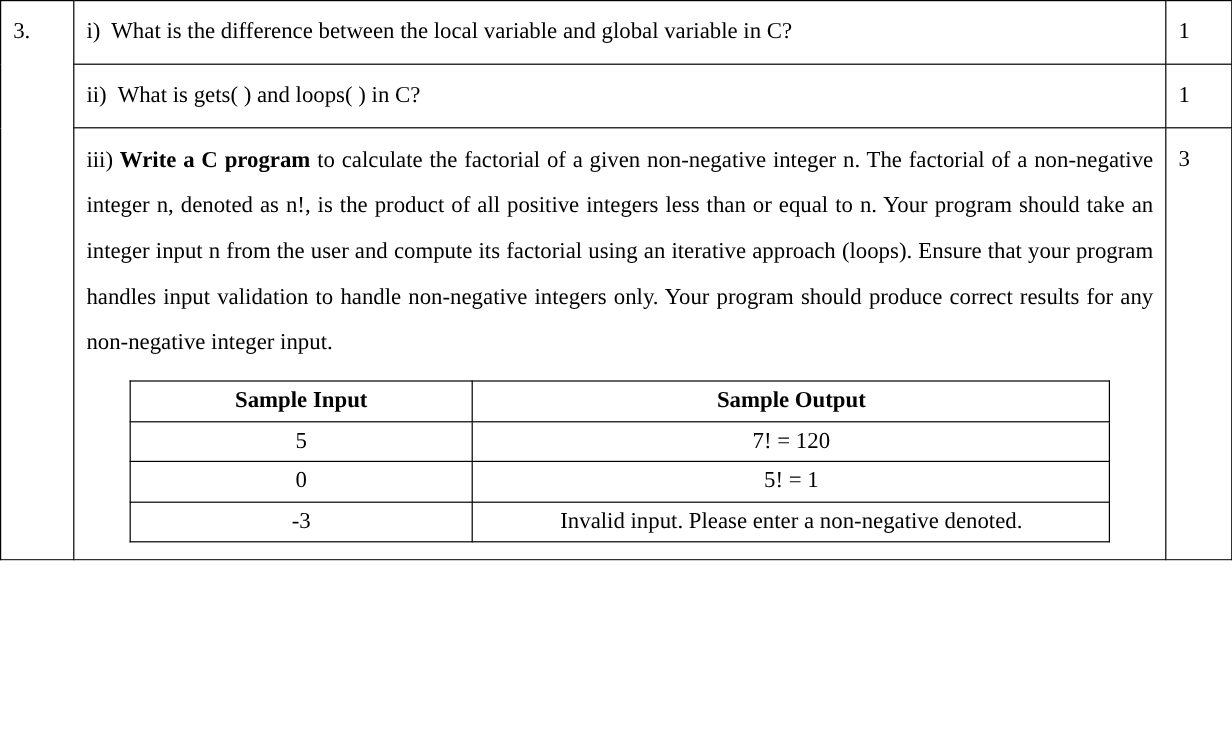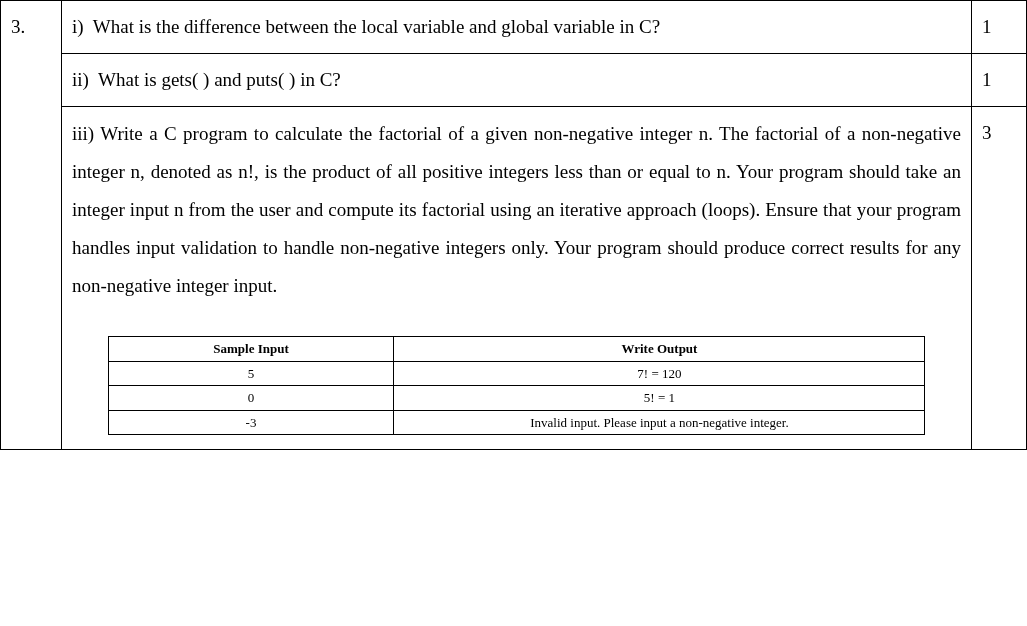--- a/index.html
+++ b/index.html
@@ -38,27 +38,27 @@
     line-height: 1.4;
   }
   .q-line {
     line-height: 1.9;
     margin-top: 37px;
   }
   .justify {
     text-align: justify;
     line-height: 2.0;
   }
-  .bold { font-weight: normal; }
+  .bold { font-weight: bold; }
 
   table.sample {
     border-collapse: collapse;
     width: 92%;
-    margin: 31px auto 6px auto;
-    font-size: 13px;
+    margin: 12px auto 6px auto;
+    font-size: 19px;
   }
   table.sample th, table.sample td {
     border: 1px solid #000;
     padding: 2px 8px;
     text-align: center;
     line-height: 1.5;
     font-weight: normal;
   }
   table.sample th {
     font-weight: bold;
@@ -76,52 +76,52 @@
     <td class="qnum" rowspan="3"><span>3.</span></td>
     <td class="q-line">
       <span>i)</span>&nbsp;
       <span>What is the difference between the local variable and global variable in C?</span>
     </td>
     <td class="marks">1</td>
   </tr>
   <tr>
     <td class="q-line">
       <span>ii)</span>&nbsp;
-      <span>What is gets( ) and puts( ) in C?</span>
+      <span>What is gets( ) and loops( ) in C?</span>
     </td>
     <td class="marks">1</td>
   </tr>
   <tr>
     <td>
       <div class="justify">
         <span>iii)</span>
         <span class="bold">Write a C program</span><span> to calculate the factorial of a given non-negative integer n. The factorial of a non-negative integer n, denoted as n!, is the product of all positive integers less than or equal to n. Your program should take an integer input n from the user and compute its factorial using an iterative approach (loops). Ensure that your program handles input validation to handle non-negative integers only. Your program should produce correct results for any non-negative integer input.</span>
       </div>
 
       <table class="sample">
         <colgroup>
                 <col class="col-in">
                 <col class="col-out">
               </colgroup>
         <tbody>
                 <tr>
           <th>Sample Input</th>
-          <th>Write Output</th>
+          <th>Sample Output</th>
         </tr>
         <tr>
           <td>5</td>
           <td>7! = 120</td>
         </tr>
         <tr>
           <td>0</td>
           <td>5! = 1</td>
         </tr>
         <tr>
           <td>-3</td>
-          <td>Invalid input. Please input a non-negative integer.</td>
+          <td>Invalid input. Please enter a non-negative denoted.</td>
         </tr>
       </tbody>
             </table>
     </td>
     <td class="marks">3</td>
   </tr>
 </tbody>
     </table>
 </div>
 

